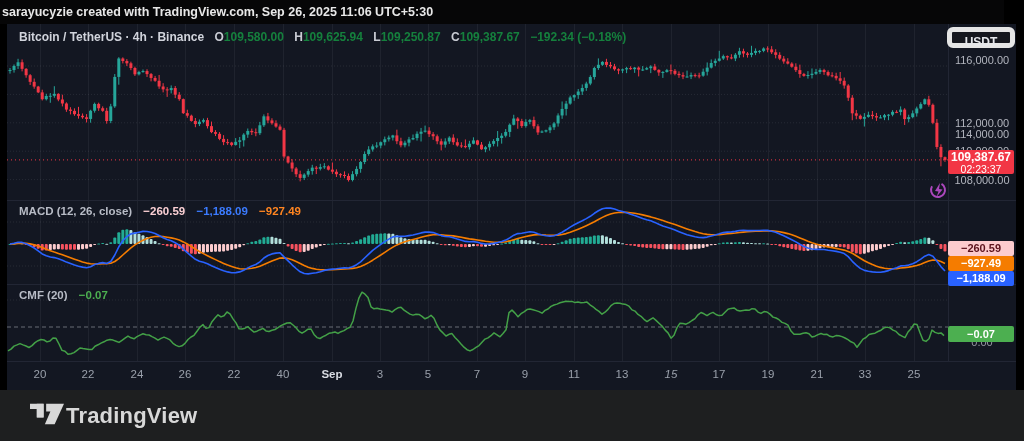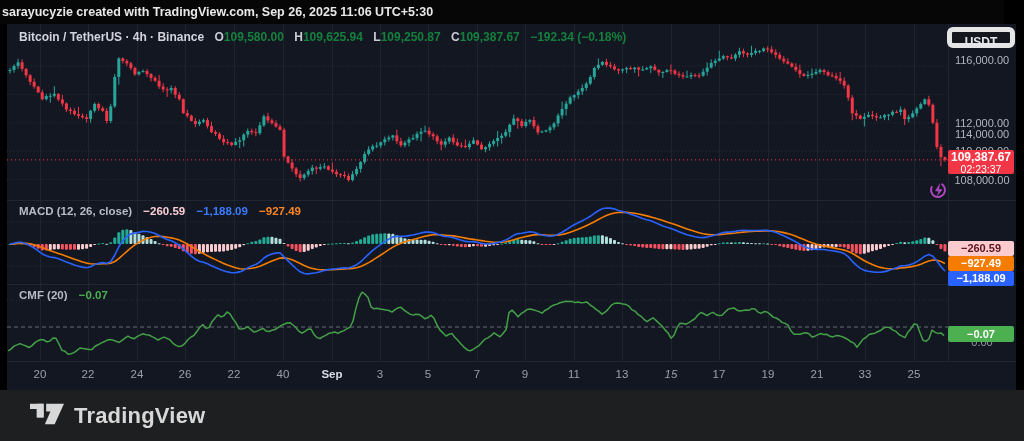--- a/index.html
+++ b/index.html
@@ -37,21 +37,21 @@
   #tag-cmf{background:#4caf50;color:#fff;top:302px;height:16px;line-height:16px;}
   
   #usdtbtn{left:940px;top:3px;width:68px;height:21px;background:#15171e;border:5px solid #e5e5e5;
            border-radius:6px;color:#e6e8ec;font-size:12px;font-weight:bold;text-align:center;
            line-height:20px;box-sizing:border-box;cursor:pointer;}
   
   .timelab{top:344px;transform:translateX(-50%);font-size:11.5px;color:#9aa0ab;}
   .timelab.major{color:#d8dbe2;font-weight:600;}
   
   #footer{left:0;top:390px;width:1024px;height:51px;background:#1e1f20;color:#d8d8d8;}
-  #footer .brandrow{position:absolute;left:30px;top:13px;display:flex;align-items:flex-end;gap:10px;}
+  #footer .brandrow{position:absolute;left:30px;top:13px;display:flex;align-items:flex-end;gap:2px;}
   #footer .brandtext{font-size:22px;font-weight:bold;letter-spacing:0.2px;}
 </style>
 </head>
 <body>
 
 <div class="abs" id="topbar">
   <span>sarayucyzie created with TradingView.com, Sep 26, 2025 11:06 UTC+5:30</span>
 </div>
 
 <div class="abs" id="widget">

